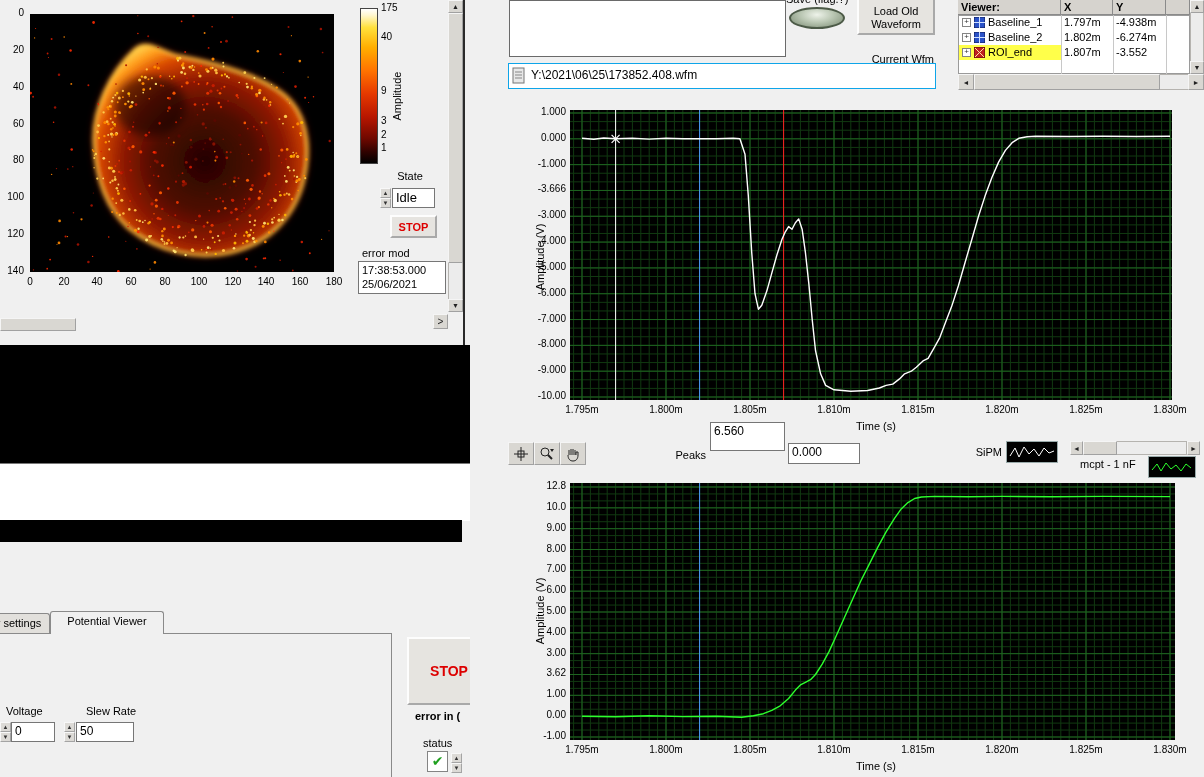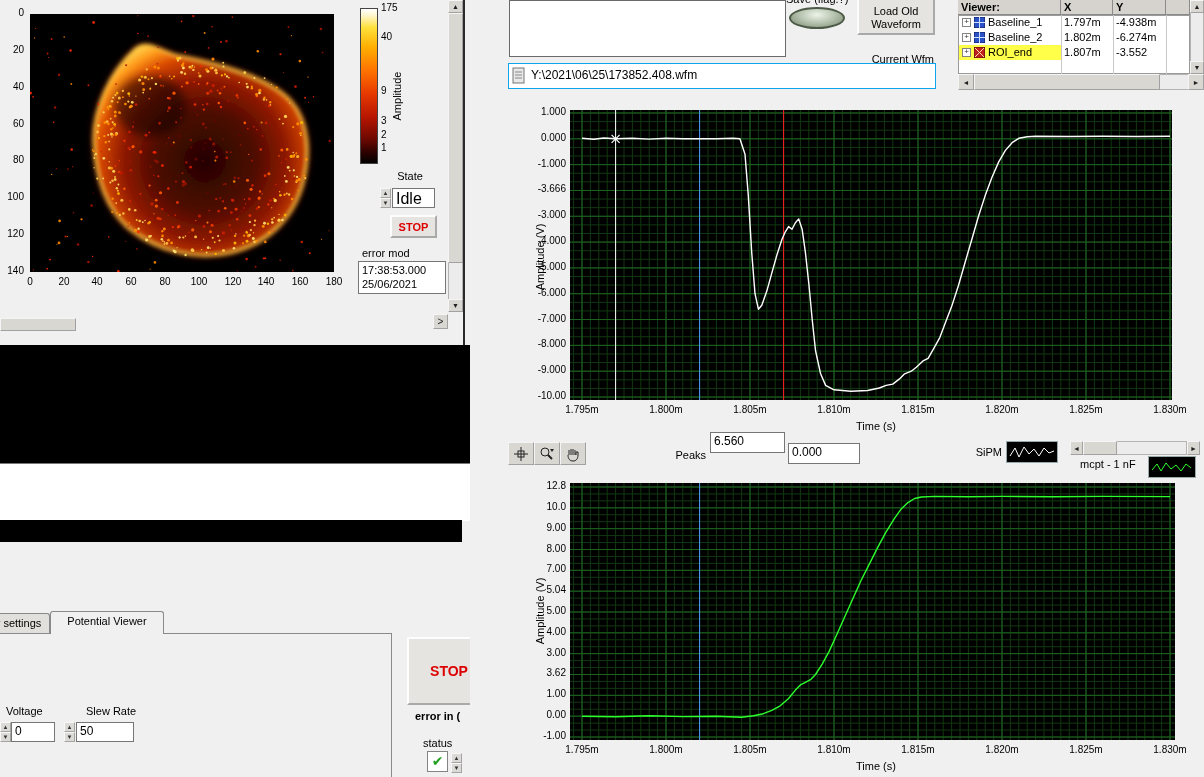--- a/index.html
+++ b/index.html
@@ -627,21 +627,21 @@
   <div class="tick" style="left:381px;top:115px">3</div>
   <div class="tick" style="left:381px;top:129px">2</div>
   <div class="tick" style="left:381px;top:142px">1</div>
   <div class="vlabel" style="left:352px;top:90px;width:90px">Amplitude</div>
 
   <div class="lbl tc" style="left:382px;top:170px;width:56px">State</div>
   <div class="spin" style="left:380px;top:188px">
     <div>▲</div>
     <div>▼</div>
   </div>
-  <div class="numbox" style="left:392px;top:188px;width:43px;height:20px;font-size:16px">Idle</div>
+  <div class="numbox" style="left:392px;top:188px;width:43px;height:20px;font-size:13px">Idle</div>
   <button class="btn" style="left:390px;top:215px;width:47px;height:23px;color:#dd0000;font-weight:bold;font-size:11px">STOP</button>
   <div class="lbl" style="left:362px;top:247px">error mod</div>
   <div class="numbox" style="left:358px;top:261px;width:88px;height:33px;font-size:11px;line-height:14px">
     <span>17:38:53.000</span><br>
     <span>25/06/2021</span>
   </div>
 
   <div class="track" style="left:448px;top:0;width:15px;height:312px"></div>
   <div class="sbtn" style="left:448px;top:0;width:15px;height:13px">
       <span>▲</span>
@@ -940,21 +940,21 @@
       <path d="M11,3 l4,0 l-2,3 z" fill="#222"></path>
     </svg>
 </div>
 <div class="sbtn" style="left:560px;top:442px;width:26px;height:23px">
   <svg width="16" height="16">
       <path d="M4,9 L4,4 M6,9 L6,3 M8,9 L8,3 M10,9 L10,4 M3,9 c0,4 2,6 5,6 c3,0 5,-2 5,-6 l0,-3 l-2,0 l0,3" fill="none" stroke="#222"></path>
     </svg>
 </div>
 
 <div class="lbl tr" style="left:664px;top:449px;width:42px">Peaks</div>
-<div class="numbox" style="left:710px;top:432px;width:75px;height:21px">6.560</div>
+<div class="numbox" style="left:710px;top:422px;width:75px;height:29px">6.560</div>
 <div class="numbox" style="left:788px;top:443px;width:72px;height:21px">0.000</div>
 
 <div class="lbl tr" style="left:958px;top:446px;width:44px">SiPM</div>
 <div class="legendbox" style="left:1006px;top:441px;width:52px;height:22px">
   <svg width="50" height="20">
       <polyline points="3,14 8,6 12,15 17,5 22,12 27,7 32,14 37,6 42,11 47,9" stroke="#fff" fill="none"></polyline>
     </svg>
 </div>
 
 <div class="sbtn" style="left:1070px;top:441px;width:13px;height:14px">
@@ -971,21 +971,21 @@
       <polyline points="3,13 8,7 12,14 17,6 22,12 27,8 32,14 37,7 42,11" stroke="#2dff2d" fill="none"></polyline>
     </svg>
 </div>
 
 <div class="vlabel" style="left:480px;top:605px;width:120px">Amplitude (V)</div>
 <div class="tick tr" style="left:518px;top:480px;width:48px">12.8</div>
 <div class="tick tr" style="left:518px;top:501px;width:48px">10.0</div>
 <div class="tick tr" style="left:518px;top:522px;width:48px">9.00</div>
 <div class="tick tr" style="left:518px;top:543px;width:48px">8.00</div>
 <div class="tick tr" style="left:518px;top:563px;width:48px">7.00</div>
-<div class="tick tr" style="left:518px;top:584px;width:48px">5.04</div>
+<div class="tick tr" style="left:518px;top:584px;width:48px">6.00</div>
 <div class="tick tr" style="left:518px;top:605px;width:48px">5.00</div>
 <div class="tick tr" style="left:518px;top:626px;width:48px">4.00</div>
 <div class="tick tr" style="left:518px;top:647px;width:48px">3.00</div>
 <div class="tick tr" style="left:518px;top:667px;width:48px">3.62</div>
 <div class="tick tr" style="left:518px;top:688px;width:48px">1.00</div>
 <div class="tick tr" style="left:518px;top:709px;width:48px">0.00</div>
 <div class="tick tr" style="left:518px;top:730px;width:48px">-1.00</div>
 <svg id="g2svg" class="plot" style="left:570px;top:483px" width="605" height="257">
     <line x1="12" y1="0" x2="12" y2="257" stroke="#113911"></line>
     <line x1="3.5999999999999996" y1="0" x2="3.5999999999999996" y2="257" stroke="#113911"></line>

